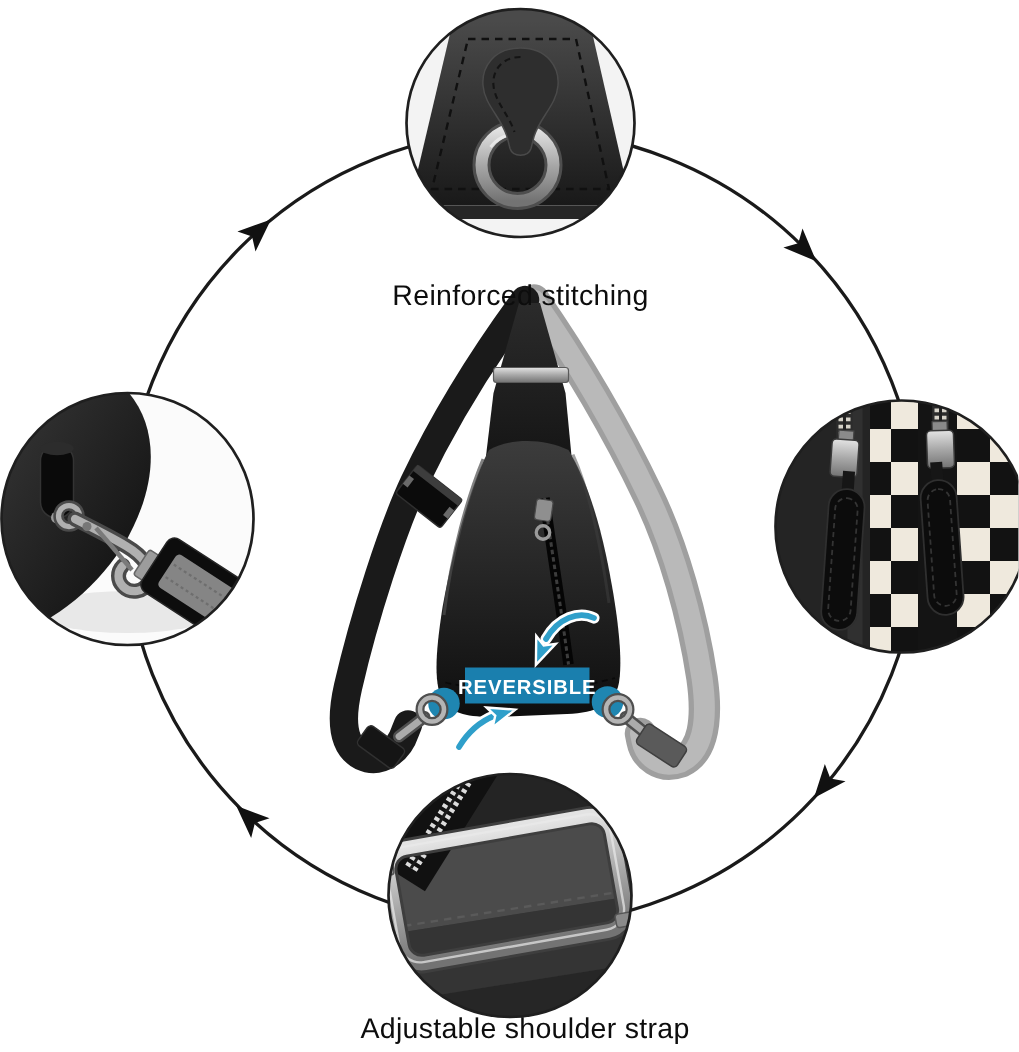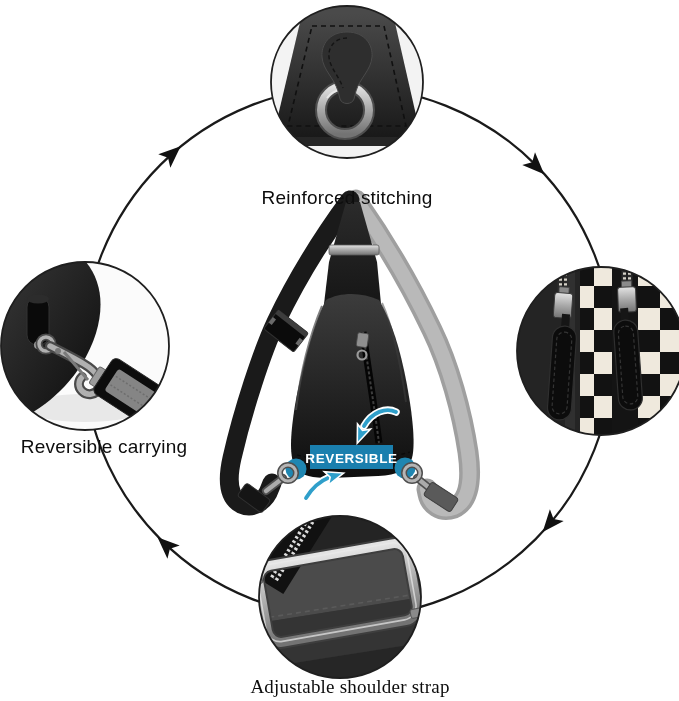--- a/index.html
+++ b/index.html
@@ -248,16 +248,15 @@
         <rect x="261" y="553" width="152" height="78" rx="14" fill="none" stroke="#e9e9e9" stroke-width="1.6" opacity="0.7"></rect>
         <rect x="250" y="560" width="16" height="10" rx="2" fill="#9a9a9a" stroke="#555"></rect>
         <rect x="406" y="622" width="13" height="9" rx="2" fill="#8a8a8a" stroke="#555"></rect>
       </g>
     </g>
     <circle cx="340" cy="597" r="81" fill="none" stroke="#1f1f1f" stroke-width="1.8"></circle>
   </g>
 </svg>
 
 <div class="caption" style="left:347px;top:168px;margin-top:20px;">Reinforced stitching</div>
-<div class="caption" style="left:104px;top:437px;">Reversible carrying</div>
-<div class="caption" style="left:350px;top:677px;font-family:Liberation Serif, serif;">Adjustable shoulder strap</div>
+<div class="caption" style="left:350px;top:677px;">Adjustable shoulder strap</div>
 
 </div>
 
 </body></html>

